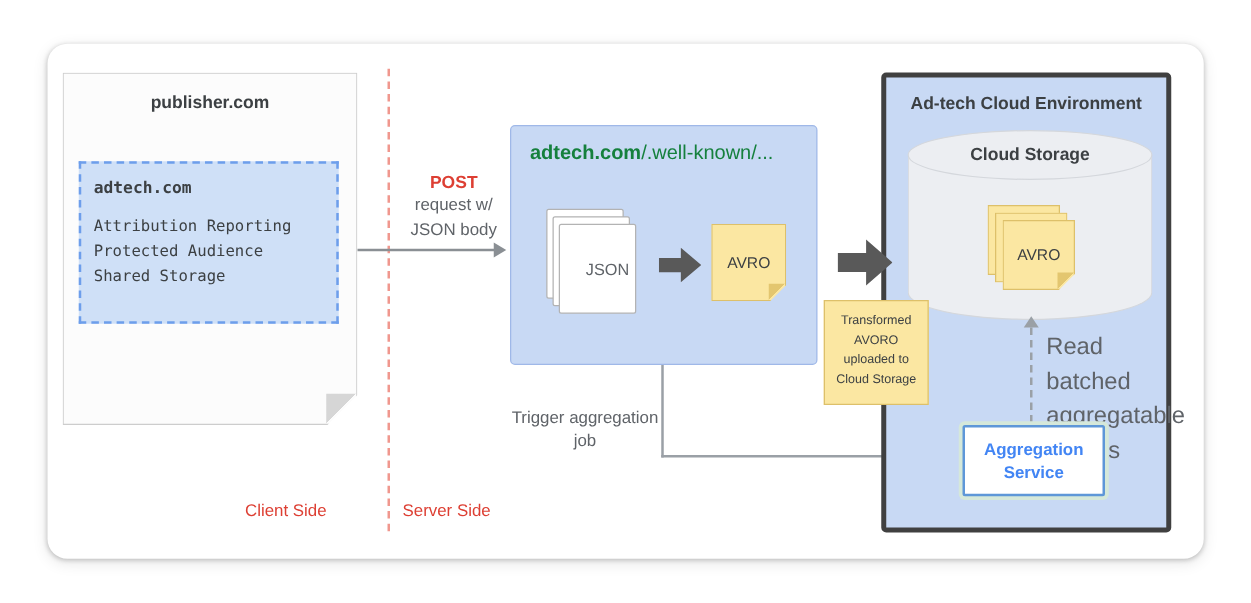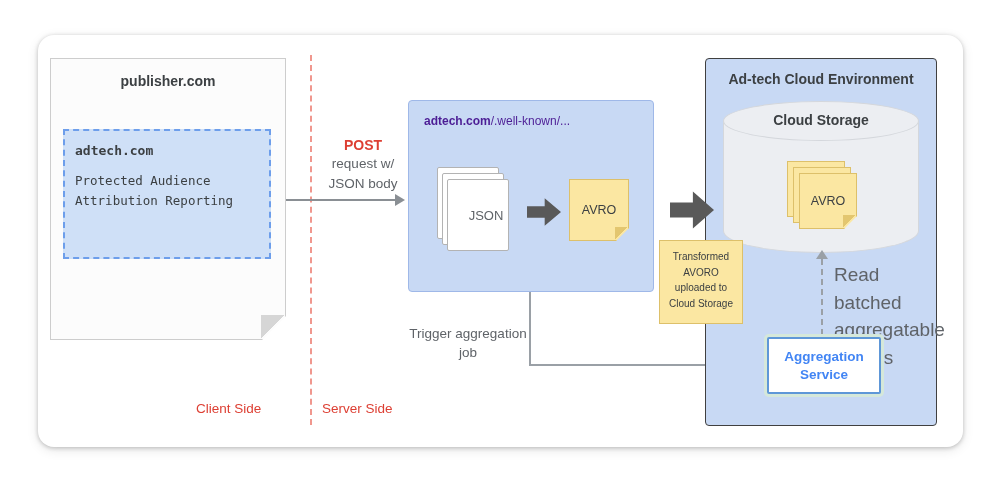--- a/index.html
+++ b/index.html
@@ -33,21 +33,21 @@
   .post-method { color:#dd3f33; font-weight:bold; font-size:14px; margin-bottom:1px; }
   .post-desc { color:#5f6368; font-size:13.5px; line-height:1.45; }
   .req-line { position:absolute; left:248px; top:164px; width:110px; height:2px; background:#8a8f94; }
   .ah-right { position:absolute; width:0; height:0; border-top:6px solid transparent;
               border-bottom:6px solid transparent; border-left:10px solid #8a8f94; }
   .req-head { left:357px; top:159px; }
 
   
   .server-box { position:absolute; left:370px; top:65px; width:246px; height:192px; background:#c8d9f4;
                 border:1px solid #9fb8e8; border-radius:4px; box-sizing:border-box; }
-  .server-title { position:absolute; left:15px; top:13px; font-size:12px; color:#4c1d95; white-space:nowrap; }
+  .server-title { position:absolute; left:15px; top:13px; font-size:16px; color:#15803d; white-space:nowrap; }
   .server-title .b { font-weight:bold; }
   .json-stack { position:absolute; left:28px; top:66px; width:76px; height:86px; }
   .paper { position:absolute; width:62px; height:72px; background:#ffffff; border:1px solid #b3b3b3;
            border-radius:2px; box-sizing:border-box;padding-left:16px; }
   .paper.p1 { left:0; top:0; } .paper.p2 { left:5px; top:6px; }
   .paper.p3 { left:10px; top:12px; display:flex; align-items:center; justify-content:center;
               font-size:13px; color:#5f6368; }
   .block-arrow { position:absolute; background:#595959;
                  clip-path: polygon(0 31%, 52% 31%, 52% 4%, 100% 50%, 52% 96%, 52% 69%, 0 69%); }
   .block-arrow.small { left:118px; top:96px; width:34px; height:30px; }
@@ -66,21 +66,21 @@
   .trigger-label { position:absolute; left:366px; top:270px; width:128px; text-align:center;
                    font-size:13.5px; color:#5f6368; line-height:1.4;margin-top:20px; }
 
   
   .transform-note { position:absolute; left:621px; top:205px; width:84px; height:84px; background:#fbe7a2;
                     border:1px solid #ddc06a; box-sizing:border-box; font-size:10px; text-align:center;
                     color:#3c4043; padding:8px 5px 0 5px; line-height:1.55; z-index:5; }
 
   
   .cloud-panel { position:absolute; left:667px; top:23px; width:232px; height:368px; background:#c8d9f4;
-                 border:1px solid #404040; border-radius:4px; box-sizing:border-box; }
+                 border:4px solid #404040; border-radius:4px; box-sizing:border-box; }
   .cloud-title { position:absolute; top:12px; left:0; width:100%; text-align:center; font-weight:bold;
                  font-size:14px; color:#3c4043; }
   .cylinder { position:absolute; left:17px; top:42px; width:196px; height:152px; }
   .cyl-body { position:absolute; left:0; right:0; top:20px; bottom:0; background:#eceef2;
               border:1px solid #d4d7dc; border-top:none; box-sizing:border-box;
               border-radius:0 0 50% 50% / 0 0 22px 22px; }
   .cyl-top { position:absolute; left:0; right:0; top:0; height:40px; background:#eceef2;
              border:1px solid #d4d7dc; box-sizing:border-box; border-radius:50%; }
   .cyl-label { position:absolute; top:11px; left:0; width:100%; text-align:center; font-weight:bold;
                font-size:14px; color:#3c4043; z-index:2; }
@@ -104,22 +104,23 @@
 <body>
 
 <div class="canvas">
   <div class="card">
 
     <div class="pub-page">
       <div class="pub-fold"></div>
       <div class="pub-title">publisher.com</div>
       <div class="adtech-box">
         <div class="adtech-title">adtech.com</div>
+        <div class="adtech-line">Attribution Reporting</div>
         <div class="adtech-line">Protected Audience</div>
-        <div class="adtech-line">Attribution Reporting</div>
+        <div class="adtech-line">Shared Storage</div>
       </div>
     </div>
 
     <div class="divider"></div>
     <div class="side-label client">Client Side</div>
     <div class="side-label server">Server Side</div>
 
     <div class="post-text">
       <div class="post-method">POST</div>
       <div class="post-desc">request w/</div>

